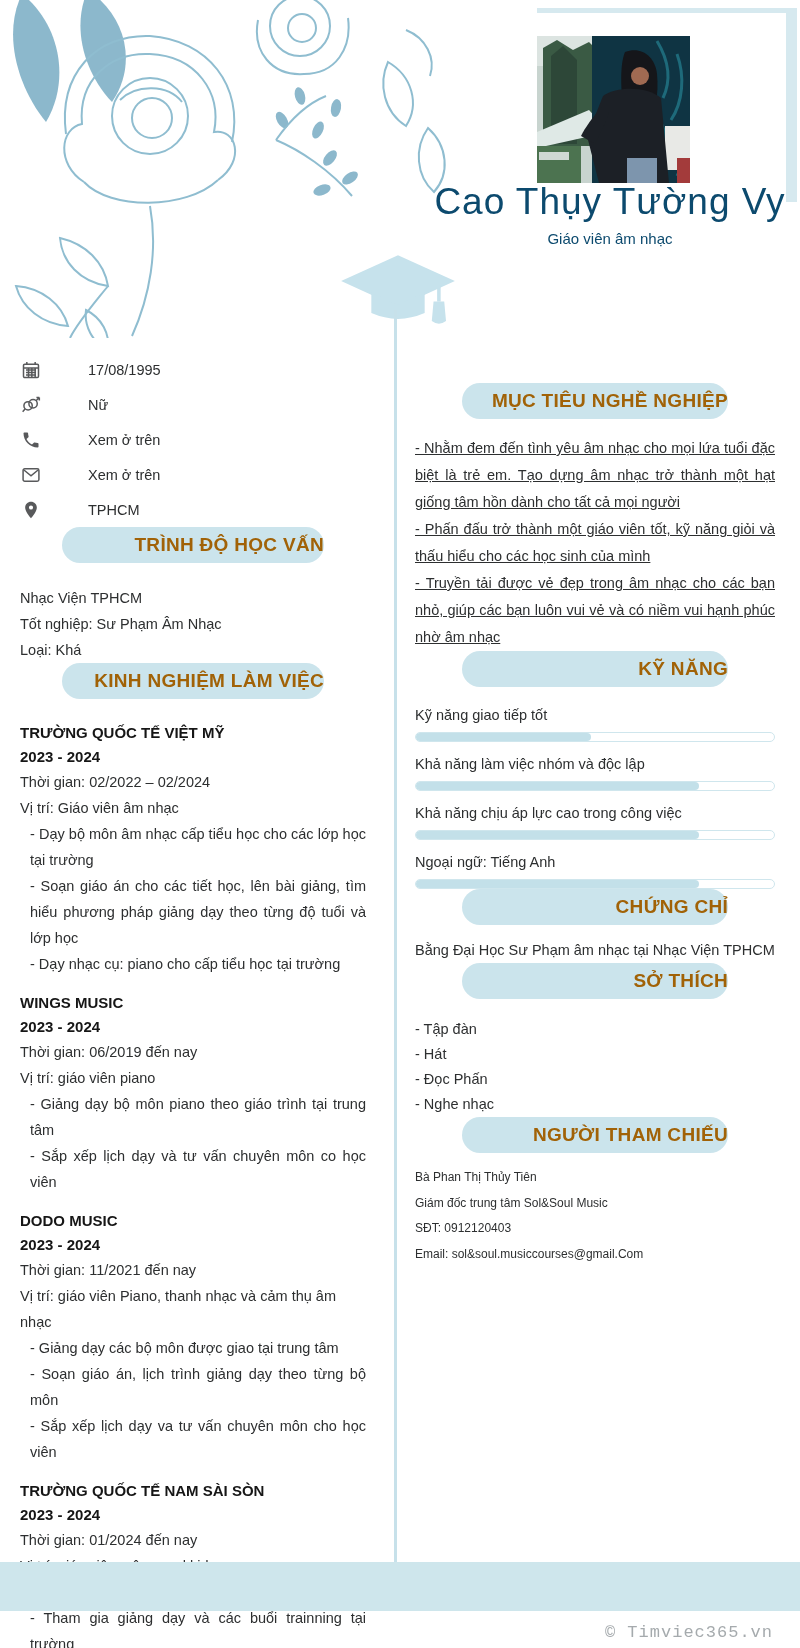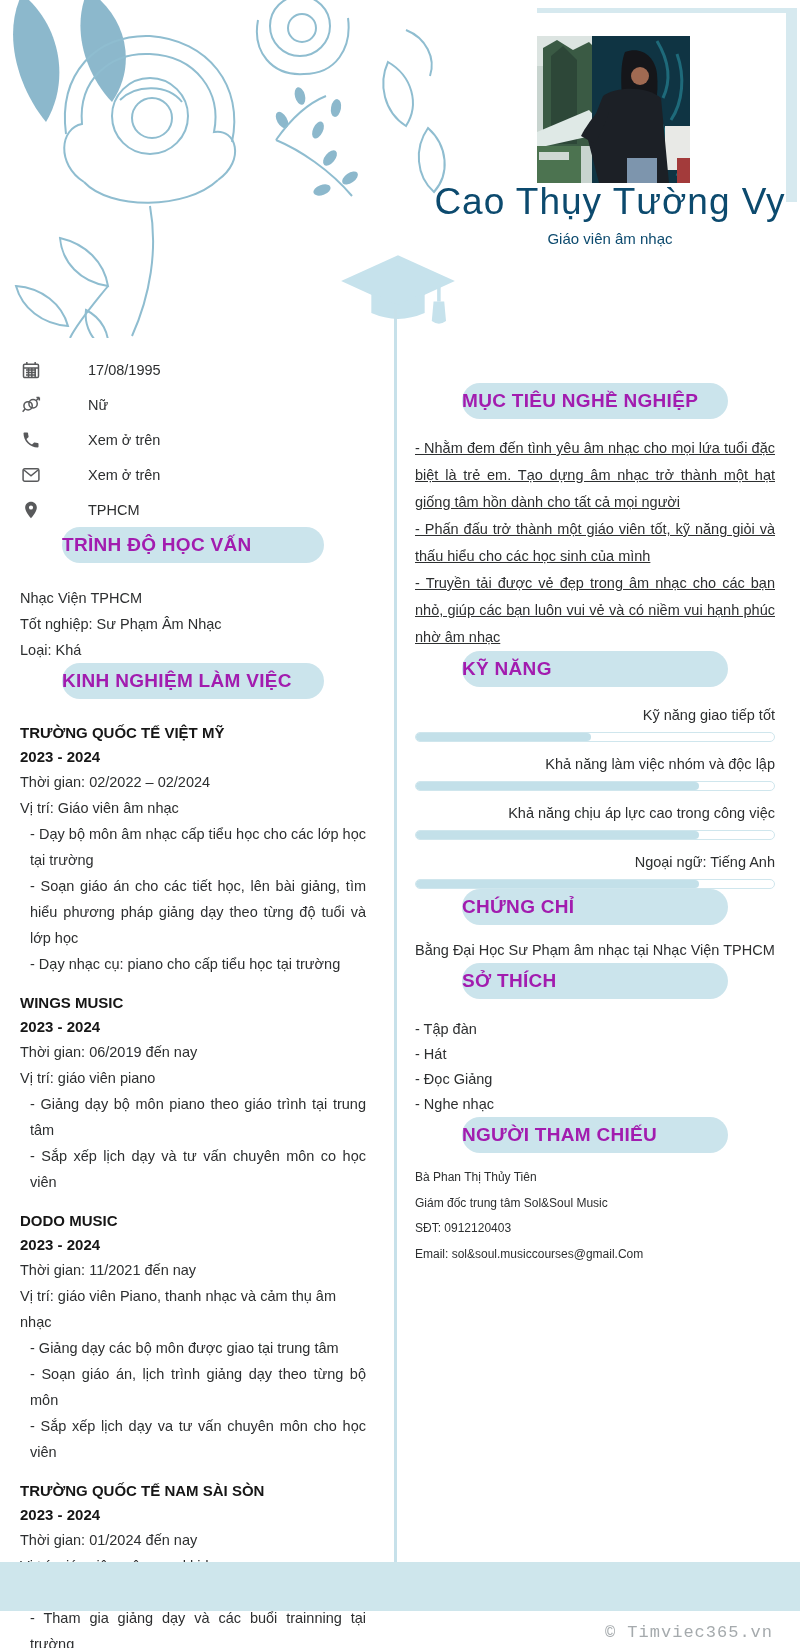--- a/index.html
+++ b/index.html
@@ -18,21 +18,21 @@
   .watermark{position:absolute;right:27px;top:1623px;font-family:"Liberation Mono",monospace;
     font-size:17px;color:#a5aaad;letter-spacing:1px;}
   
   .name-box{position:absolute;left:420px;top:182px;width:380px;text-align:center;}
   .name{font-size:37px;font-weight:400;color:#0c4a6e;letter-spacing:1px;line-height:40px;}
   .subtitle{margin-top:8px;font-size:15px;color:#0c4a6e;}
   
   .left-col{position:absolute;left:20px;top:352px;width:346px;}
   .right-col{position:absolute;left:415px;top:383px;width:360px;}
   
-  .pill{background:#cbe4ec;color:#a21caf;font-weight:bold;font-size:19px;text-align:left;
+  .pill{background:#cbe4ec;color:#a16207;font-weight:bold;font-size:19px;text-align:right;
     border-radius:22px;padding:7px 0;letter-spacing:.3px;}
   .pill.left{width:262px;margin:0 auto;}
   .pill.right{width:266px;margin:0 auto;}
   
   .contact-row{display:flex;align-items:center;height:35px;}
   .contact-row .cicon{width:22px;height:20px;margin-right:15px;flex:0 0 22px;}
   .contact-row .cval{font-size:14.5px;color:#2d2f30;margin-left:31px;}
   
   .edu-block{margin-top:22px;font-size:14.5px;line-height:26px;}
   
@@ -40,21 +40,21 @@
   .exp-entry{margin-bottom:14px;}
   .exp-company{font-size:15px;font-weight:bold;color:#161616;line-height:24px;}
   .exp-years{font-size:15px;font-weight:bold;color:#161616;line-height:24px;}
   .exp-line{font-size:14.5px;line-height:26px;}
   .exp-bullet{font-size:14.5px;line-height:26px;padding-left:10px;text-align:justify;}
   .sec-gap-edu{margin-top:12px;}
   .sec-gap-exp{margin-top:28px;}
   
   .objective{margin-top:16px;font-size:14.5px;line-height:27px;text-align:justify;text-decoration:underline;}
   .objective p{margin:0;}
-  .skills{margin-top:20px;text-align:right;}
+  .skills{margin-top:20px;}
   .skill-label{font-size:14.5px;color:#2d2f30;margin-top:14px;}
   .skill-track{margin-top:9px;height:8px;border:1px solid #cfe6ed;border-radius:6px;background:#ffffff;}
   .skill-fill{height:8px;border-radius:6px;background:#c3e0e9;}
   .cert-line{margin-top:13px;font-size:14.5px;line-height:25px;}
   .hobby-line{font-size:14.5px;line-height:25px;}
   .hobbies{margin-top:18px;}
   .refs{margin-top:12px;}
   .ref-line{font-size:12px;line-height:25.5px;}
   .mt18{margin-top:18px;}
   .mt20{margin-top:20px;}
@@ -263,21 +263,21 @@
     </div>
   </div>
 
   <div class="pill right mt20">CHỨNG CHỈ</div>
   <div class="cert-line">Bằng Đại Học Sư Phạm âm nhạc tại Nhạc Viện TPHCM</div>
 
   <div class="pill right mt18">SỞ THÍCH</div>
   <div class="hobbies">
     <div class="hobby-line">- Tập đàn</div>
     <div class="hobby-line">- Hát</div>
-    <div class="hobby-line">- Đọc Giảng</div>
+    <div class="hobby-line">- Đọc Phấn</div>
     <div class="hobby-line">- Nghe nhạc</div>
   </div>
 
   <div class="pill right mt18">NGƯỜI THAM CHIẾU</div>
   <div class="refs">
     <div class="ref-line">Bà Phan Thị Thủy Tiên</div>
     <div class="ref-line">Giám đốc trung tâm Sol&amp;Soul Music</div>
     <div class="ref-line">SĐT: 0912120403</div>
     <div class="ref-line">Email: sol&amp;soul.musiccourses@gmail.Com</div>
   </div>

